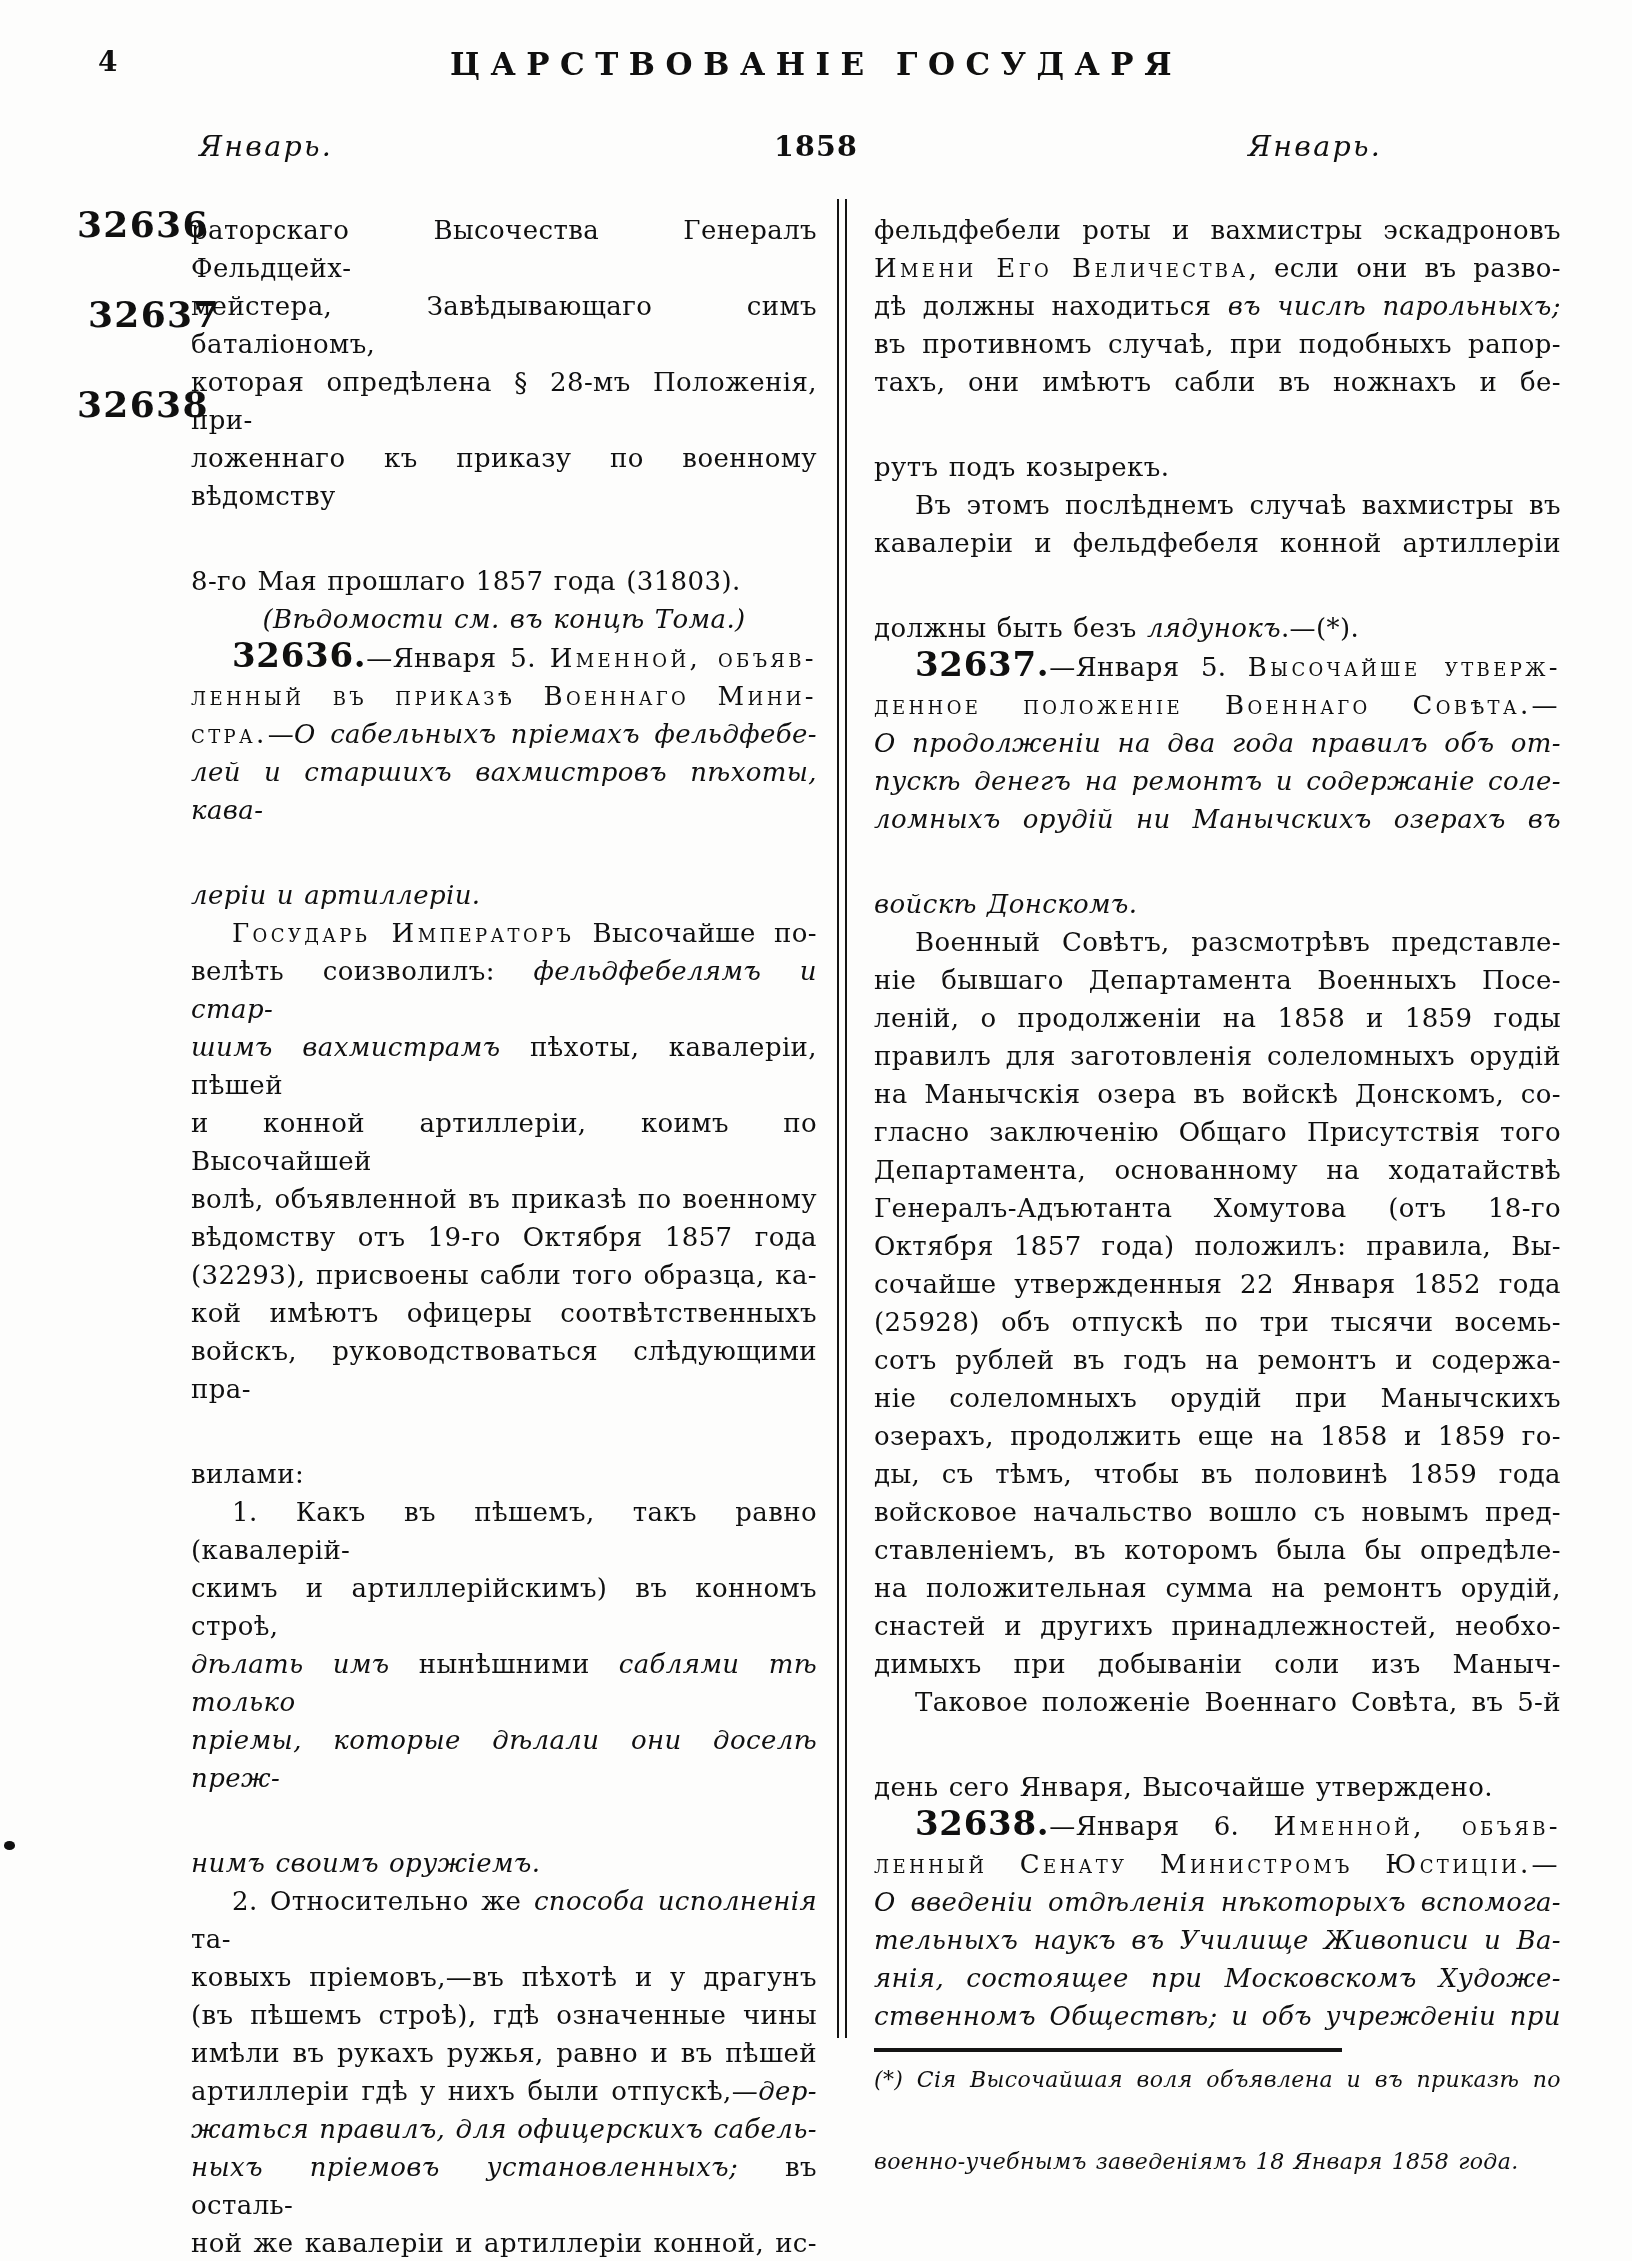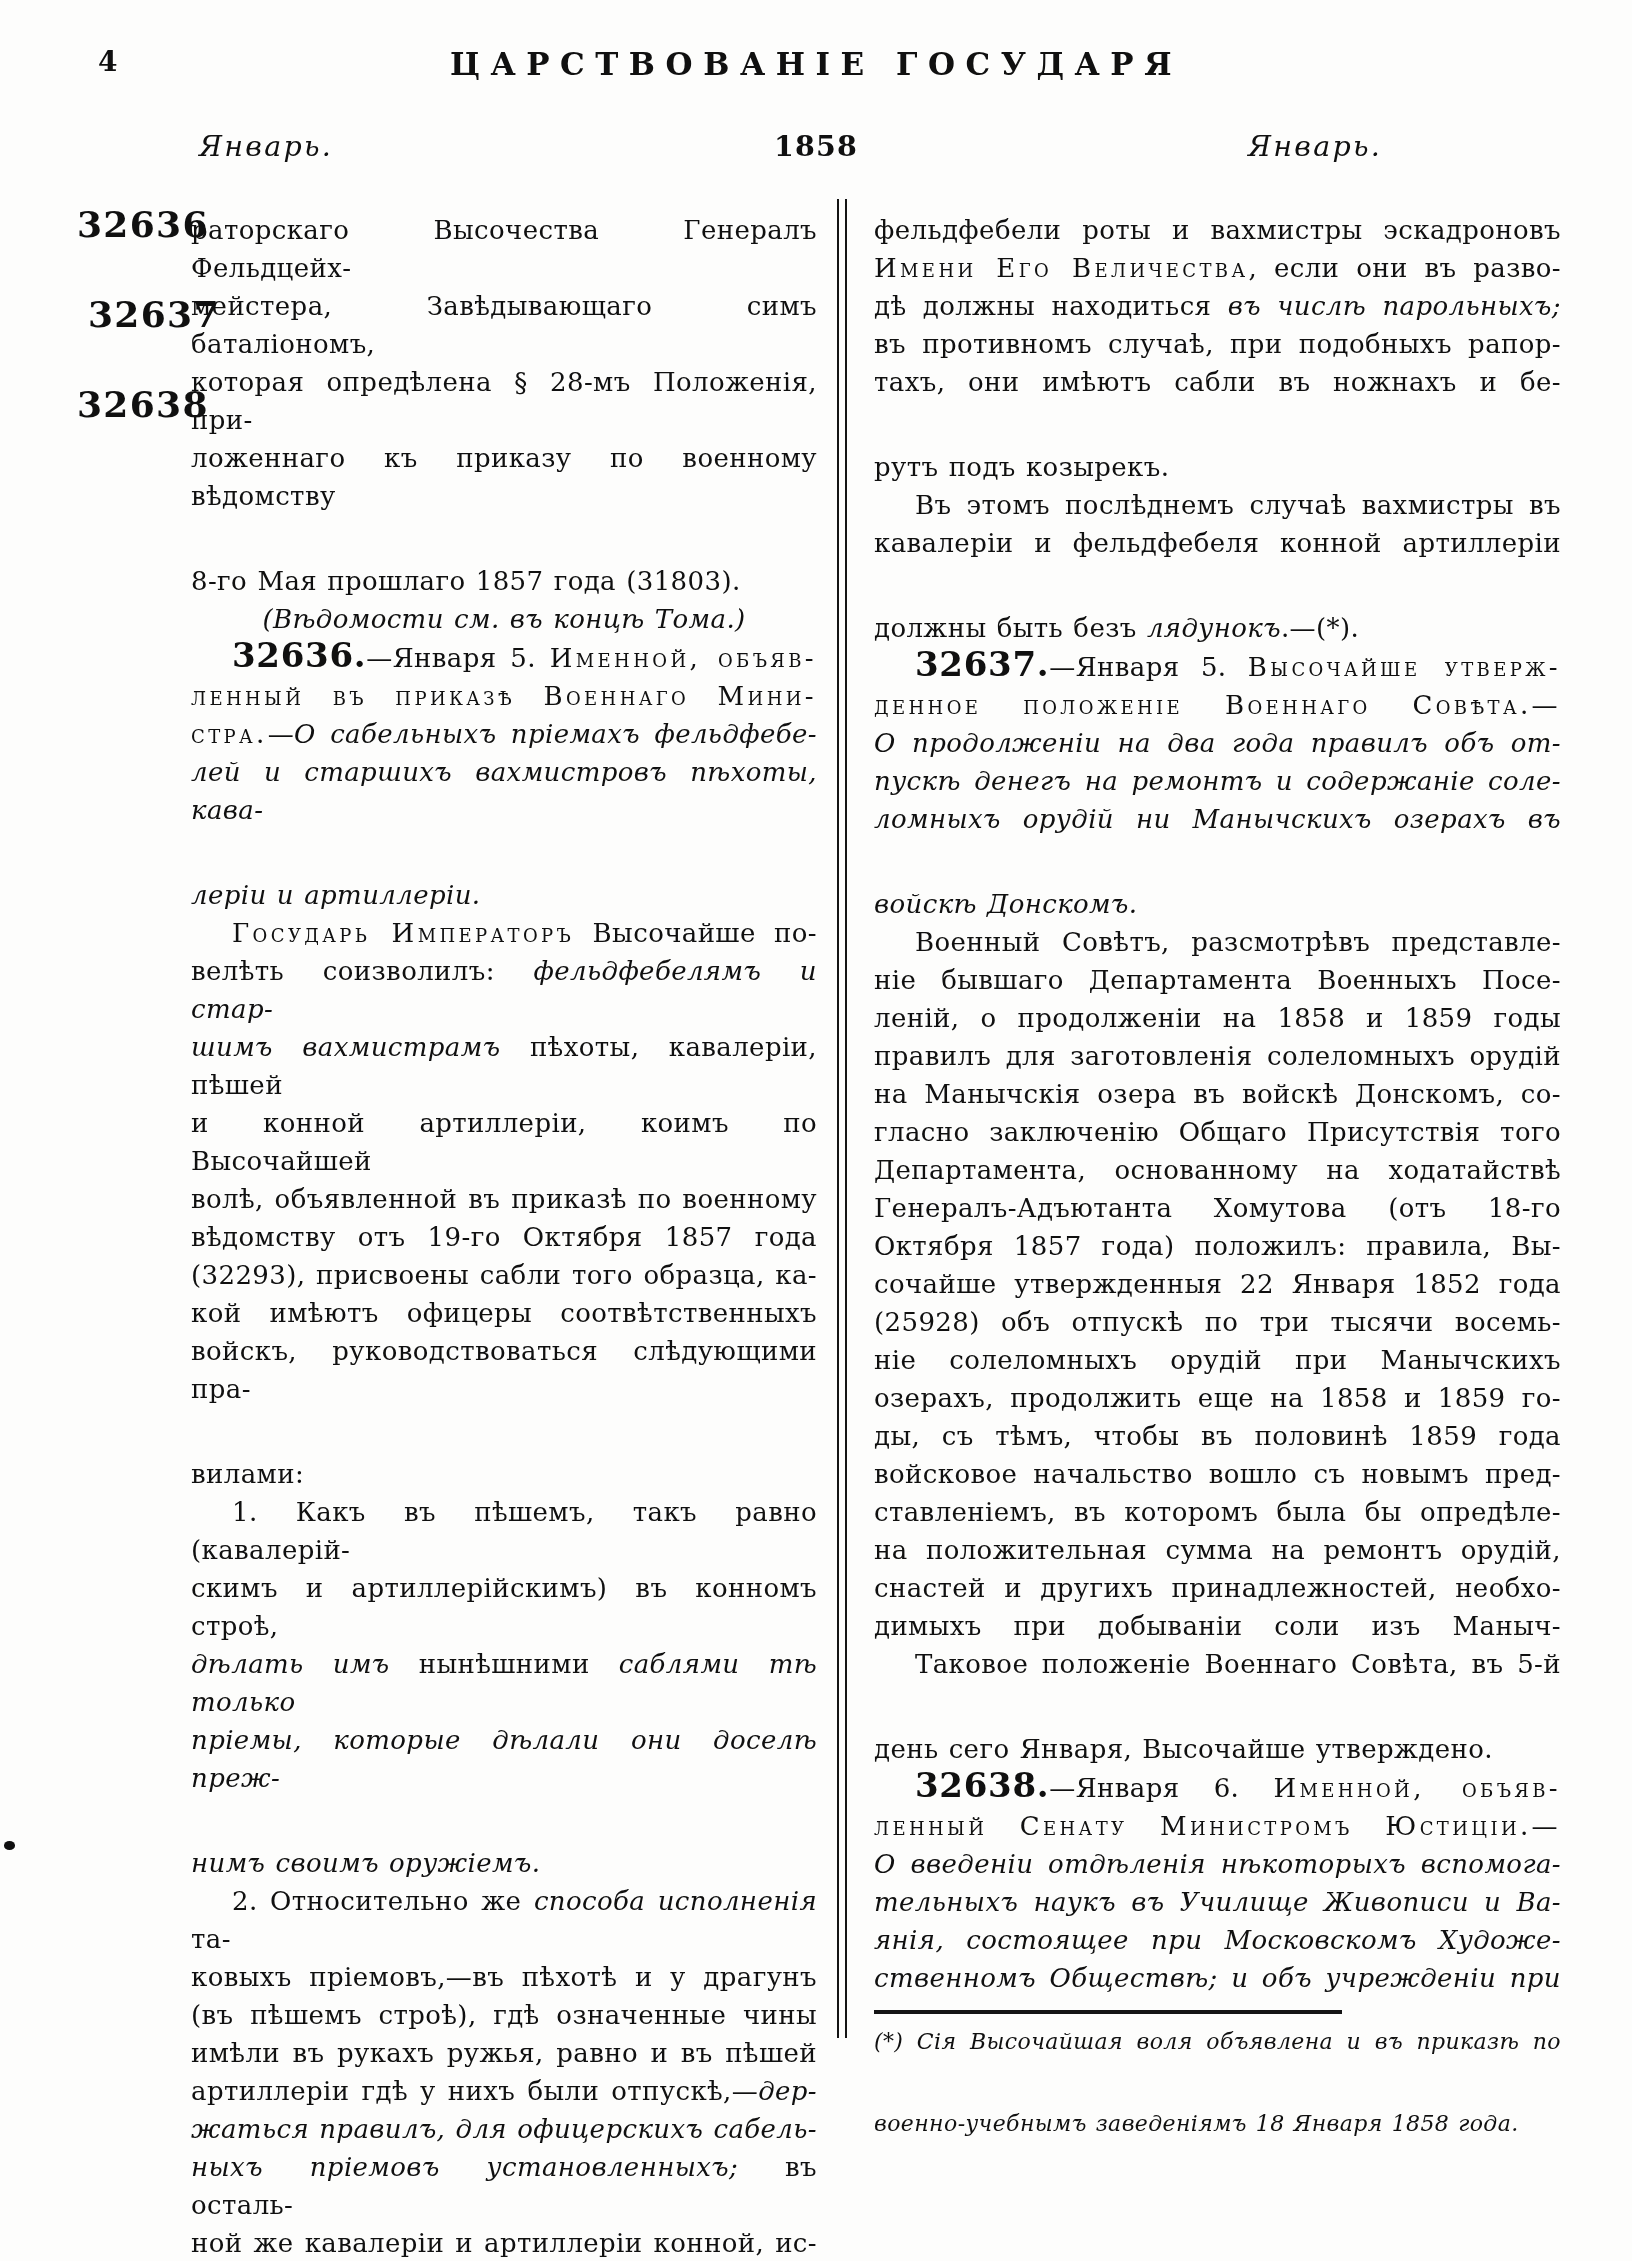--- a/index.html
+++ b/index.html
@@ -157,20 +157,21 @@
       <div class="line"><span class="seg-r">ніе бывшаго Департамента Военныхъ Посе-</span></div>
       <div class="line"><span class="seg-r">леній, о продолженіи на 1858 и 1859 годы</span></div>
       <div class="line"><span class="seg-r">правилъ для заготовленія солеломныхъ орудій</span></div>
       <div class="line"><span class="seg-r">на Манычскія озера въ войскѣ Донскомъ, со-</span></div>
       <div class="line"><span class="seg-r">гласно заключенію Общаго Присутствія того</span></div>
       <div class="line"><span class="seg-r">Департамента, основанному на ходатайствѣ</span></div>
       <div class="line"><span class="seg-r">Генералъ-Адъютанта Хомутова (отъ 18-го</span></div>
       <div class="line"><span class="seg-r">Октября 1857 года) положилъ: правила, Вы-</span></div>
       <div class="line"><span class="seg-r">сочайше утвержденныя 22 Января 1852 года</span></div>
       <div class="line"><span class="seg-r">(25928) объ отпускѣ по три тысячи восемь-</span></div>
+      <div class="line"><span class="seg-r">сотъ рублей въ годъ на ремонтъ и содержа-</span></div>
       <div class="line"><span class="seg-r">ніе солеломныхъ орудій при Манычскихъ</span></div>
       <div class="line"><span class="seg-r">озерахъ, продолжить еще на 1858 и 1859 го-</span></div>
       <div class="line"><span class="seg-r">ды, съ тѣмъ, чтобы въ половинѣ 1859 года</span></div>
       <div class="line"><span class="seg-r">войсковое начальство вошло съ новымъ пред-</span></div>
       <div class="line"><span class="seg-r">ставленіемъ, въ которомъ была бы опредѣле-</span></div>
       <div class="line"><span class="seg-r">на положительная сумма на ремонтъ орудій,</span></div>
       <div class="line"><span class="seg-r">снастей и другихъ принадлежностей, необхо-</span></div>
       <div class="line"><span class="seg-r">димыхъ при добываніи соли изъ Маныч-</span></div>
       <div class="line ind"><span class="seg-r">Таковое положеніе Военнаго Совѣта, въ 5-й</span></div>
       <div class="line last-left"><span class="seg-r">день сего Января, Высочайше утверждено.</span></div>

